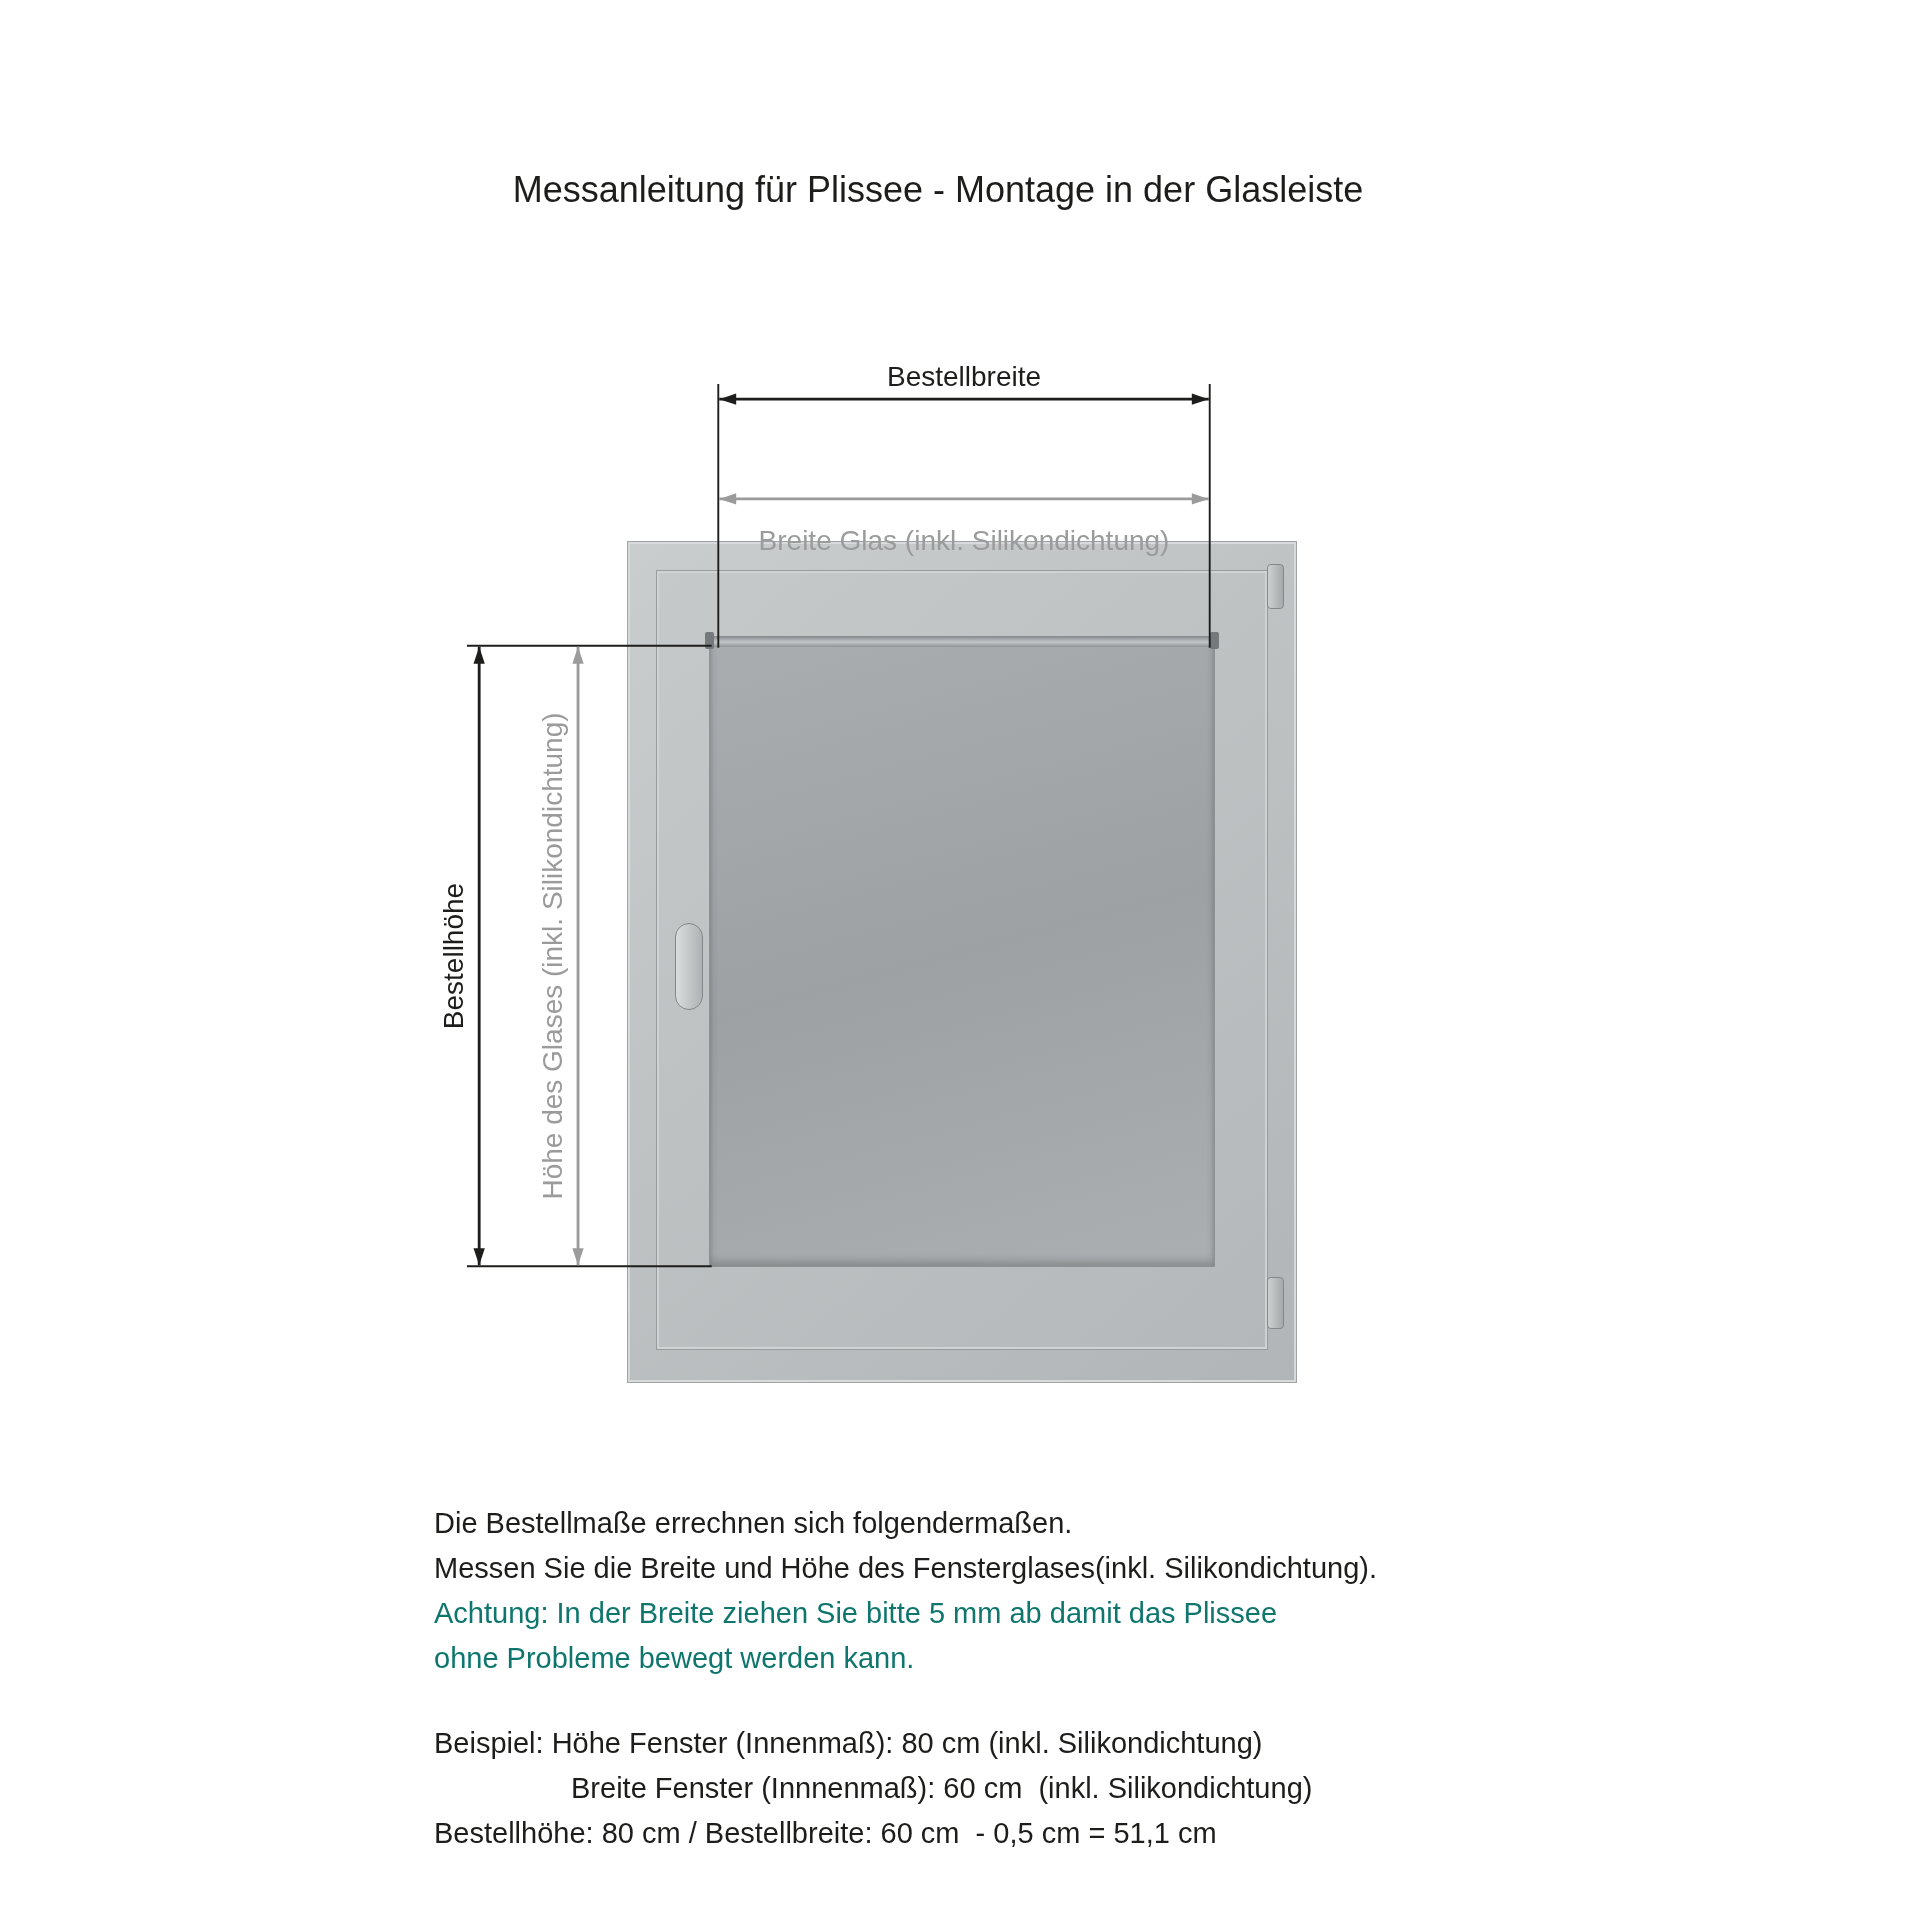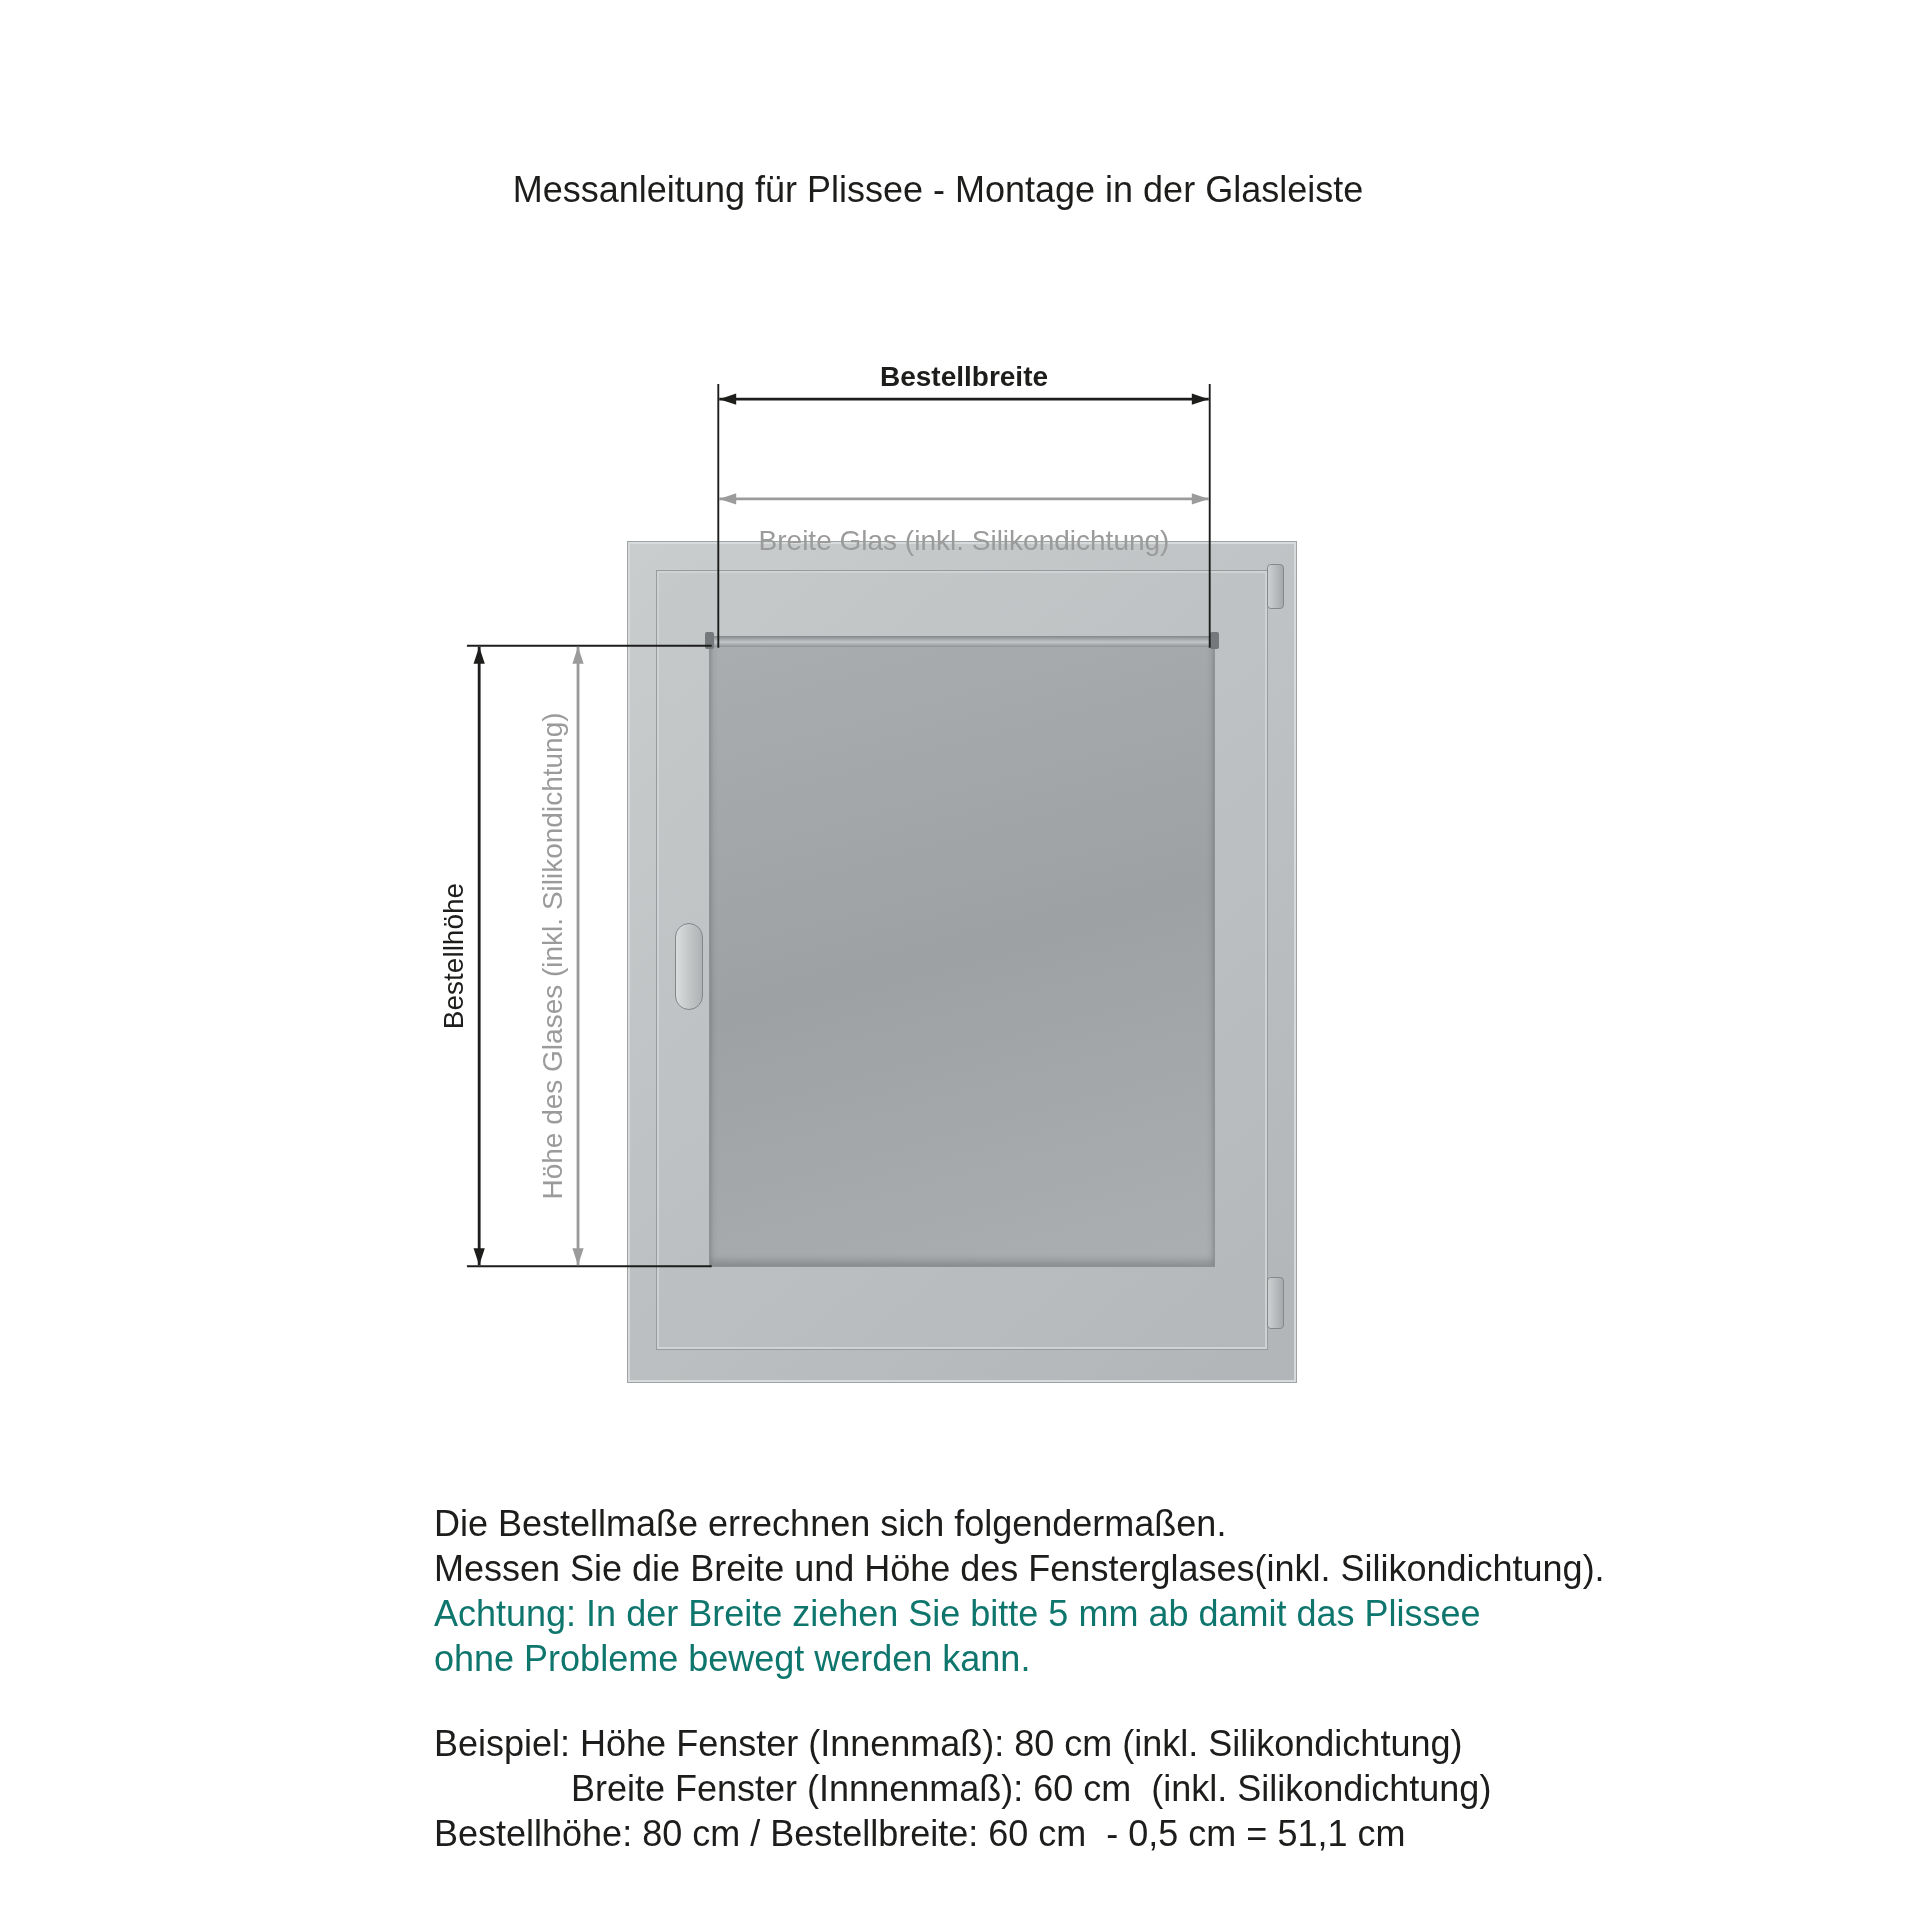--- a/index.html
+++ b/index.html
@@ -114,21 +114,21 @@
   .dim-label.horiz { width: 492px; text-align: center; }
   .dim-label.vert  { transform: translate(-50%, -50%) rotate(-90deg); }
 
   
   .instructions {
     position: absolute;
     left: 434px; top: 1501px;
   }
   .line {
     margin: 0;
-    font-size: 36px;
+    font-size: 29px;
     line-height: 45px;
     color: #1d1d1b;
     white-space: pre;
   }
   .warning { color: #0f766e; }
   .example-first { margin-top: 40px; }
   .example-indent { padding-left: 137px; }
 </style>
 </head>
 <body>
@@ -179,21 +179,21 @@
         <polygon points="509,1344 503,1326 515,1326" fill="#1d1d1b"></polygon>
       </g>
 
       <g>
         <line x1="614" y1="687" x2="614" y2="1344" stroke="#9b9b9b" stroke-width="3"></line>
         <polygon points="614,687 608,705 620,705" fill="#9b9b9b"></polygon>
         <polygon points="614,1344 608,1326 620,1326" fill="#9b9b9b"></polygon>
       </g>
     </svg>
 
-    <div class="dim-label horiz primary" style="left:718px; top:361px;font-weight:bold;">Bestellbreite</div>
+    <div class="dim-label horiz primary" style="left:718px; top:361px;">Bestellbreite</div>
     <div class="dim-label horiz secondary" style="left:718px; top:481px;margin-top:44px;">Breite Glas (inkl. Silikondichtung)</div>
     <div class="dim-label vert primary" style="left:454px; top:956px;">Bestellhöhe</div>
     <div class="dim-label vert secondary" style="left:553px; top:956px;">Höhe des Glases (inkl. Silikondichtung)</div>
   </div>
 
   <div class="instructions">
     <p class="line">Die Bestellmaße errechnen sich folgendermaßen.</p>
     <p class="line">Messen Sie die Breite und Höhe des Fensterglases(inkl. Silikondichtung).</p>
     <p class="line warning">Achtung: In der Breite ziehen Sie bitte 5 mm ab damit das Plissee</p>
     <p class="line warning">ohne Probleme bewegt werden kann.</p>

